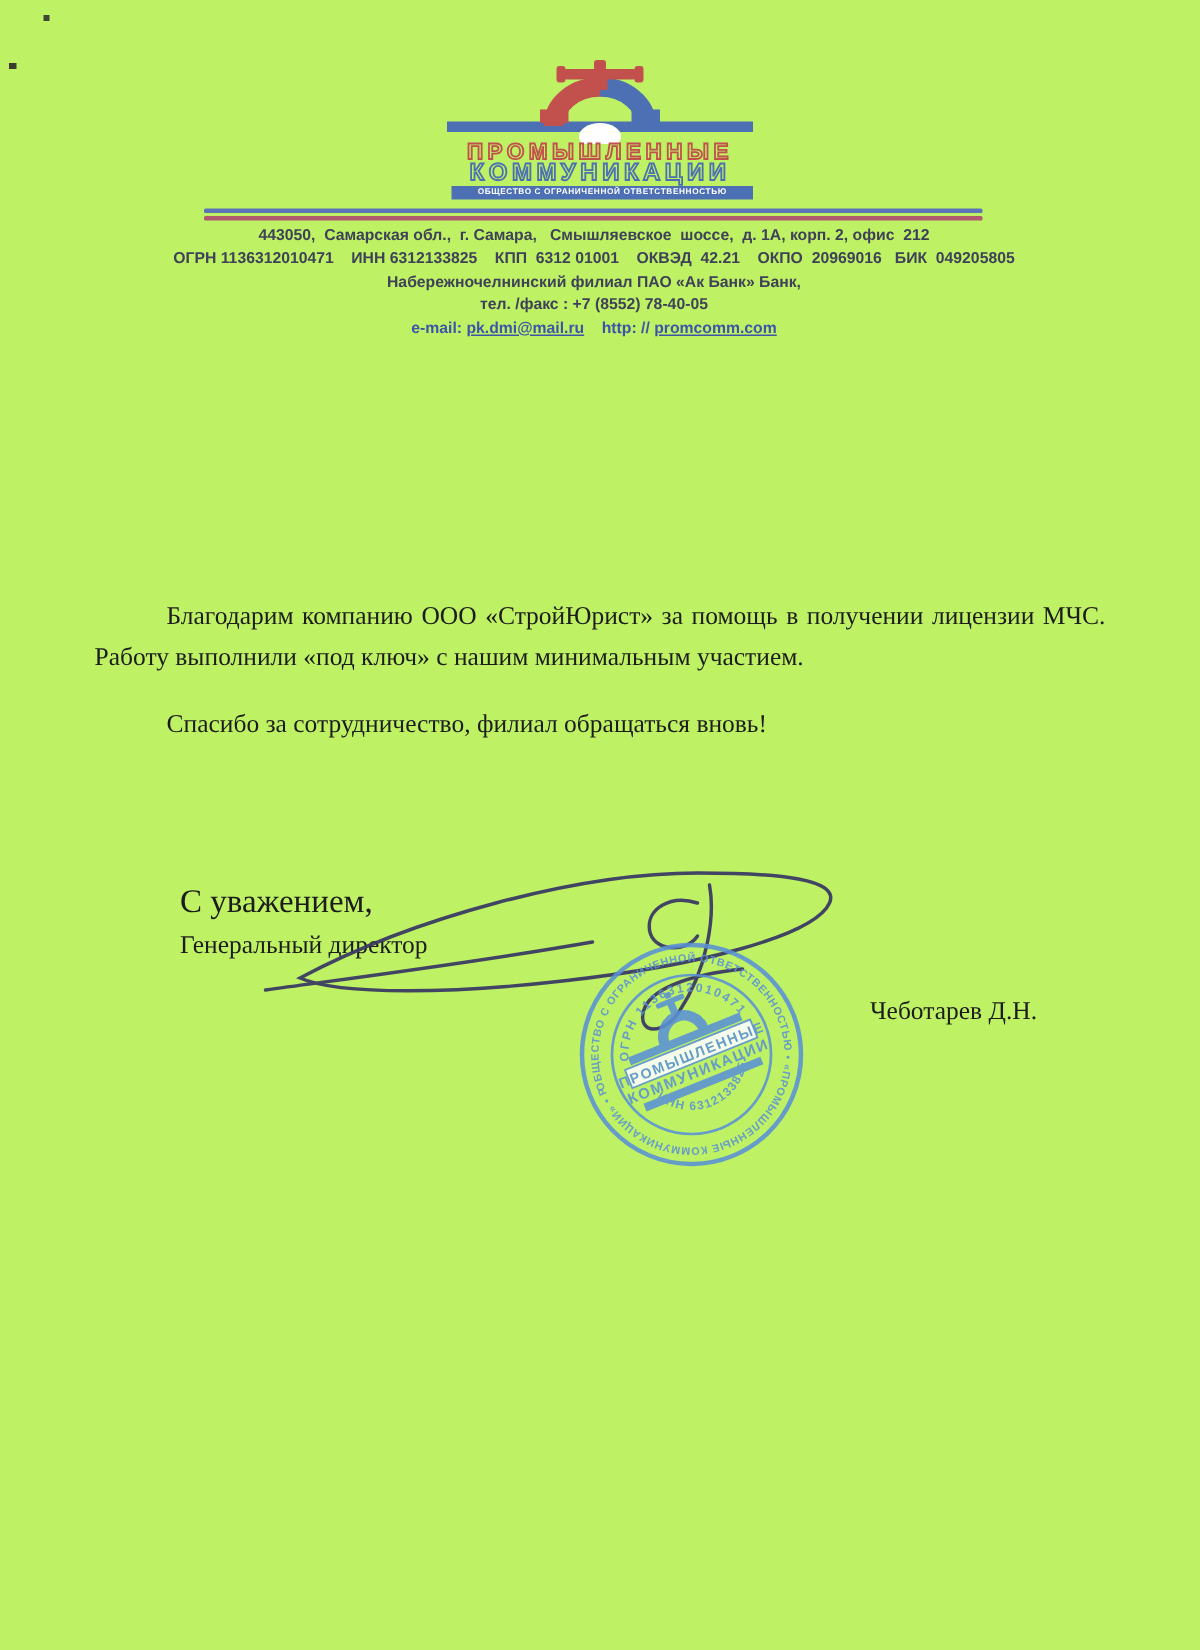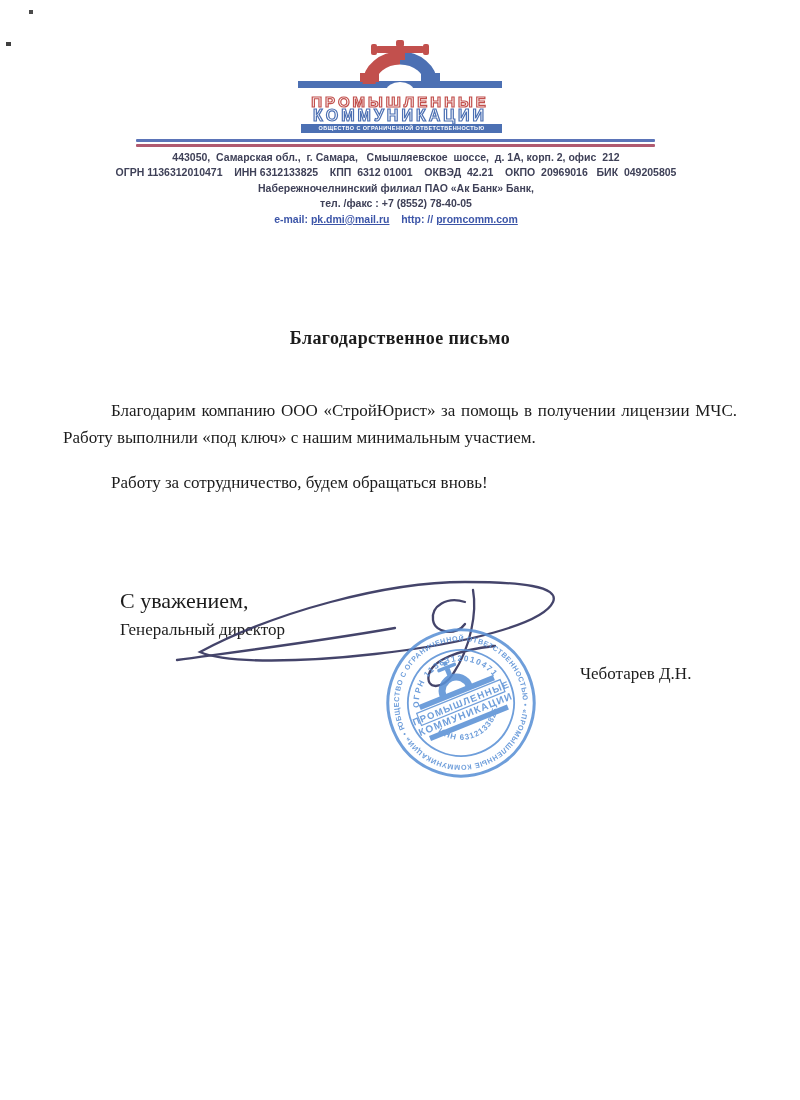--- a/index.html
+++ b/index.html
@@ -1,18 +1,18 @@
 <!DOCTYPE html>
 <html><head>
 <meta charset="utf-8">
 <style>
   html,body{margin:0;padding:0;background:#e8e8e8;}
   .page{
     position:relative;width:800px;height:1100px;margin:0 auto;
-    background:#ffffff;overflow:hidden;
+    background:#bef264;overflow:hidden;
     font-family:"Liberation Sans",sans-serif;
   }
   .artifact{position:absolute;background:#2a2a2a;}
   .dot1{left:29px;top:10px;width:4px;height:4px;opacity:.85;}
   .dot2{left:6px;top:42px;width:5px;height:4px;opacity:.9;}
 
   
   .valve-svg{position:absolute;left:280px;top:34px;width:240px;height:62px;}
   .logo-line{
     position:absolute;left:0;right:0;text-align:center;
@@ -103,25 +103,24 @@
   <div class="rule rule-red"></div>
 
   <div class="contact">
     <div class="cline">443050,  Самарская обл.,  г. Самара,   Смышляевское  шоссе,  д. 1А, корп. 2, офис  212</div>
     <div class="cline">ОГРН 1136312010471    ИНН 6312133825    КПП  6312 01001    ОКВЭД  42.21    ОКПО  20969016   БИК  049205805</div>
     <div class="cline">Набережночелнинский филиал ПАО «Ак Банк» Банк,</div>
     <div class="cline">тел. /факс : +7 (8552) 78-40-05</div>
     <div class="cline"><span class="lbl">e-mail: </span><span class="link">pk.dmi@mail.ru</span><span class="lbl">    http: // </span><span class="link">promcomm.com</span></div>
   </div>
 
-  <div class="letter-title">Благодарственное письмо</div>
 
   <div class="body-text">
     <p>Благодарим компанию ООО «СтройЮрист» за помощь в получении лицензии МЧС. Работу выполнили «под ключ» с нашим минимальным участием.</p>
-    <p>Работу за сотрудничество, будем обращаться вновь!</p>
+    <p>Спасибо за сотрудничество, филиал обращаться вновь!</p>
   </div>
 
   <div class="sal">С уважением,</div>
   <div class="pos">Генеральный директор</div>
   <div class="signer">Чеботарев Д.Н.</div>
 
   <svg class="sig-svg" viewBox="0 0 430 135">
     <g fill="none" stroke="#3a3a63" stroke-width="2.3" stroke-linecap="round" opacity="0.95">
       <path d="M35,80 C110,40 220,10 300,10 C355,10 395,14 388,30 C378,52 300,72 210,82 C140,90 62,92 35,80 Z"></path>
       <path d="M300,30 C282,24 266,34 268,48 C270,62 292,64 300,52"></path>

